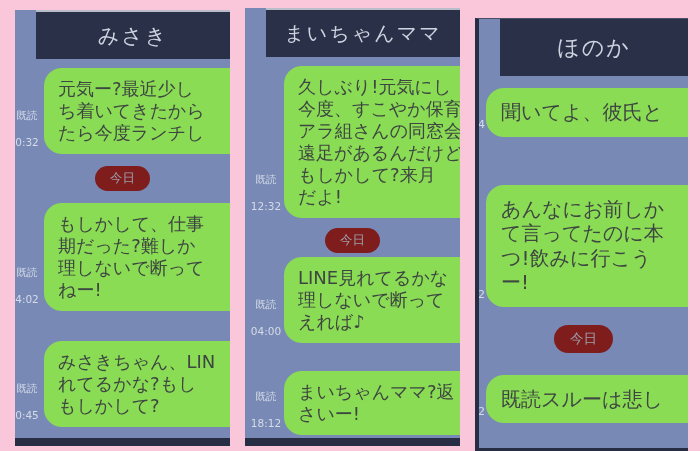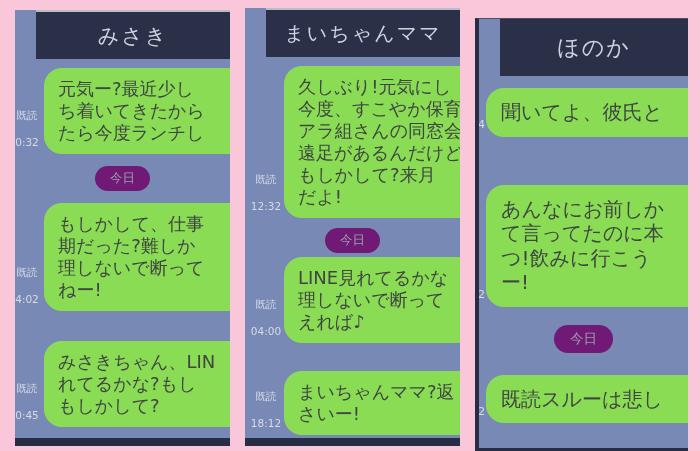--- a/index.html
+++ b/index.html
@@ -23,21 +23,21 @@
     color:#d5dbe8;font-size:10.5px;line-height:1.3;
     flex-shrink:0;text-align:center;white-space:pre-line;
   }
   .bubble{
     background:#8bdc55;color:#3e4641;border-radius:18px;
     white-space:pre-line;flex-shrink:0;
   }
   .b1{font-size:18px;line-height:22px;padding:10px 14px;width:200px;}
   .b3{font-size:20px;line-height:24.5px;padding:12px 15px;width:215px;}
   .pill{
-    background:#701a75;color:#9ba1ac;border-radius:14px;
+    background:#7f1d1d;color:#9ba1ac;border-radius:14px;
     padding:4px 15px;font-size:12.5px;width:fit-content;margin:0 auto;
   }
   .strip{position:absolute;left:0;right:0;bottom:0;height:8px;background:#272d42;}
 </style>
 </head>
 <body>
 
 <div class="canvas">
 
   <div class="panel" style="left:15px;top:10px;width:215px;height:436px;">

